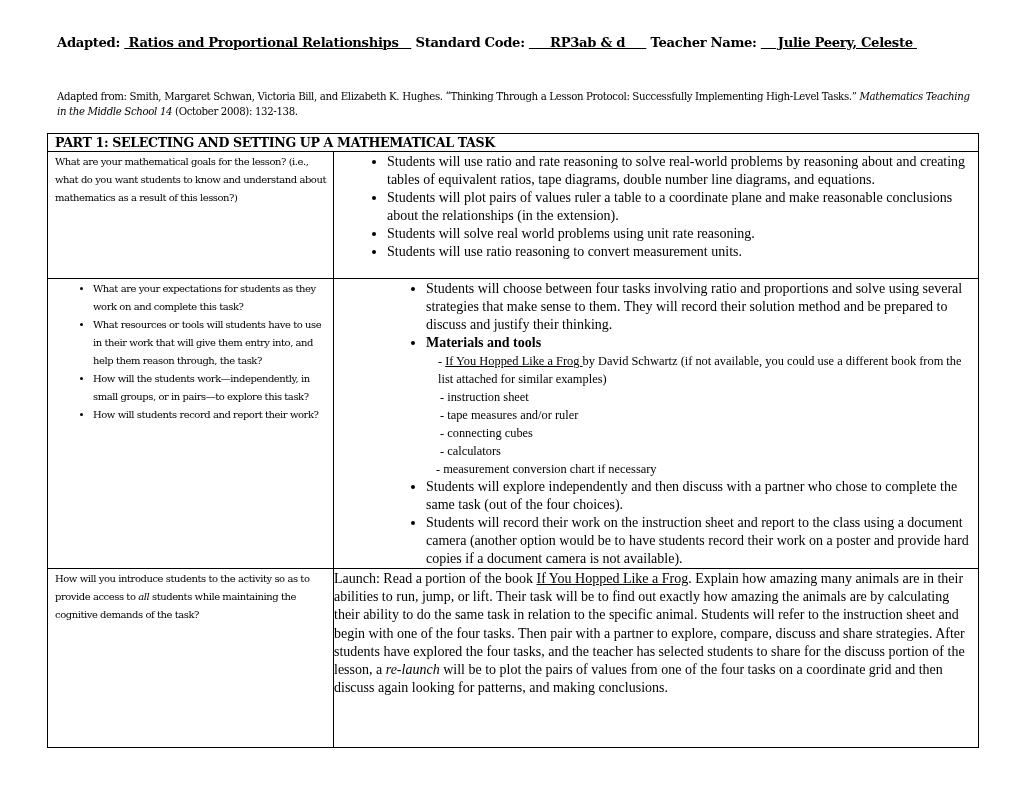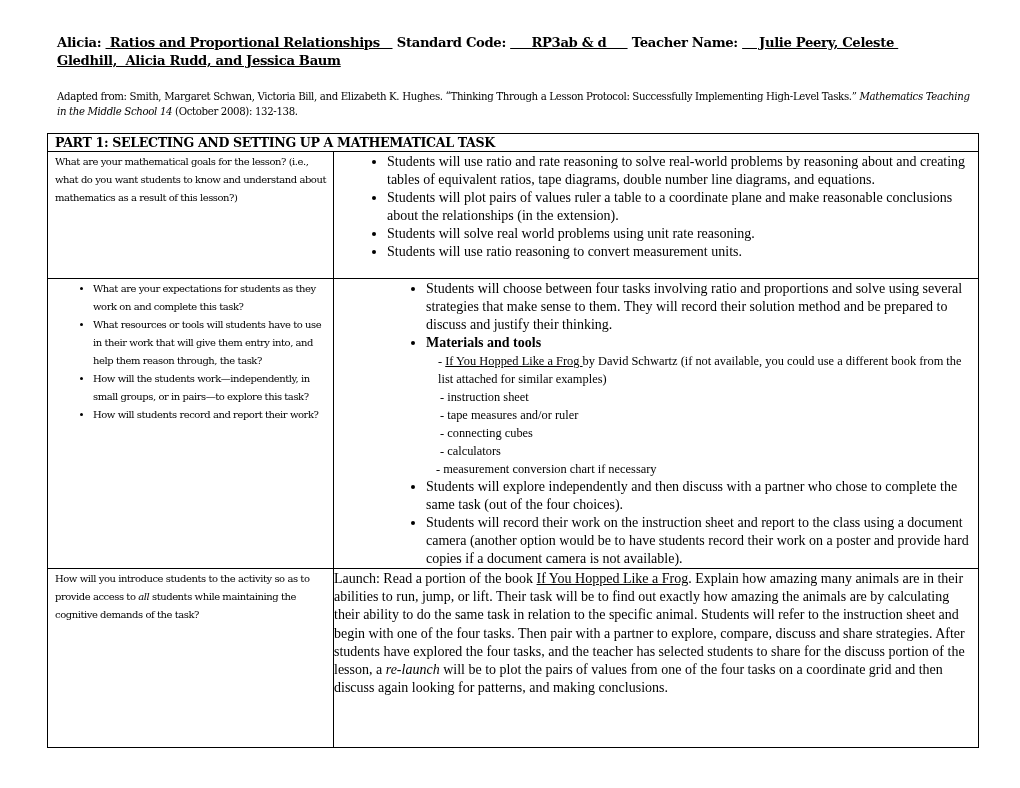--- a/index.html
+++ b/index.html
@@ -46,27 +46,26 @@
   .row1 { height:127px; }
   .row2 { height:278px; }
   .row3 { height:179px; }
 </style>
 </head>
 <body>
 
 <div class="page">
 
   <div class="header">
-    <span>Alicia:</span>
+    <span>Adapted:</span>
     <span class="u"> Ratios and Proportional Relationships   </span>
     <span>Standard Code:</span>
     <span class="u">     RP3ab &amp; d     </span>
     <span>Teacher Name:</span>
     <span class="u">    Julie Peery, Celeste </span><br>
-    <span class="u">Gledhill,  Alicia Rudd, and Jessica Baum</span>
   </div>
 
   <div class="citation">
     <span>Adapted from:  Smith, Margaret Schwan, Victoria Bill, and Elizabeth K. Hughes.  “Thinking Through a Lesson Protocol: Successfully Implementing High-Level Tasks.” </span><i>Mathematics Teaching in the Middle School 14</i><span> (October 2008): 132-138.</span>
   </div>
 
   <table class="plan">
     <colgroup>
         <col style="width:286px">
         <col style="width:645px">

